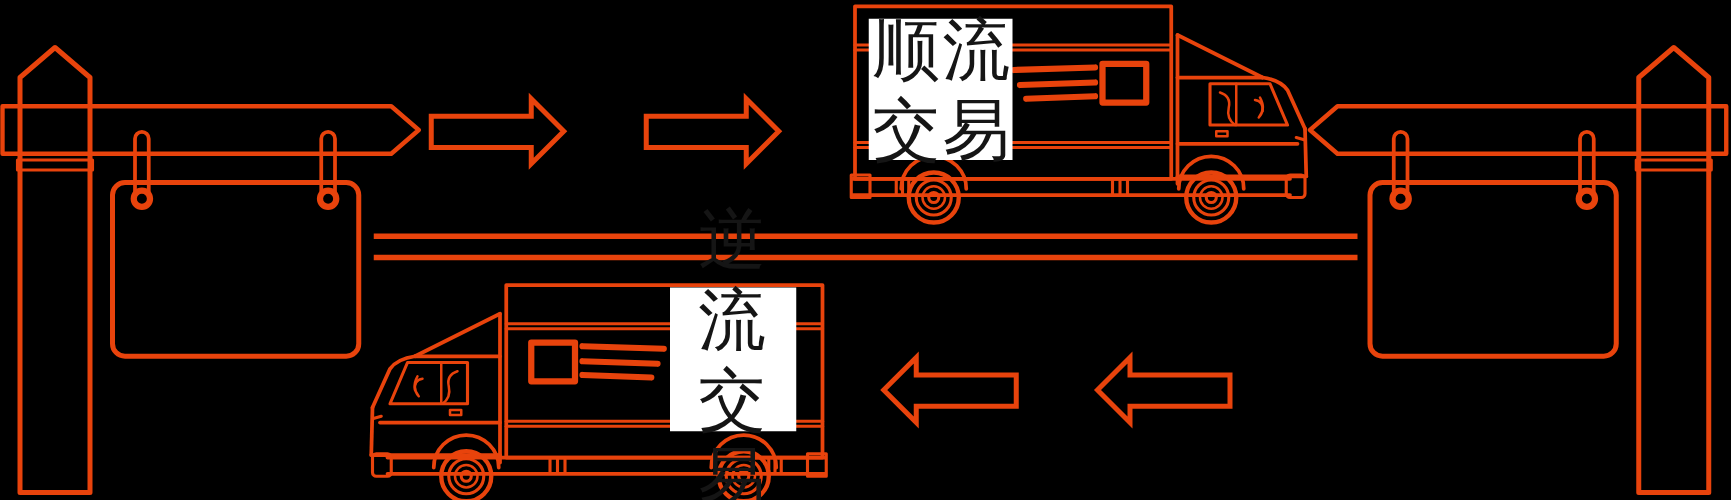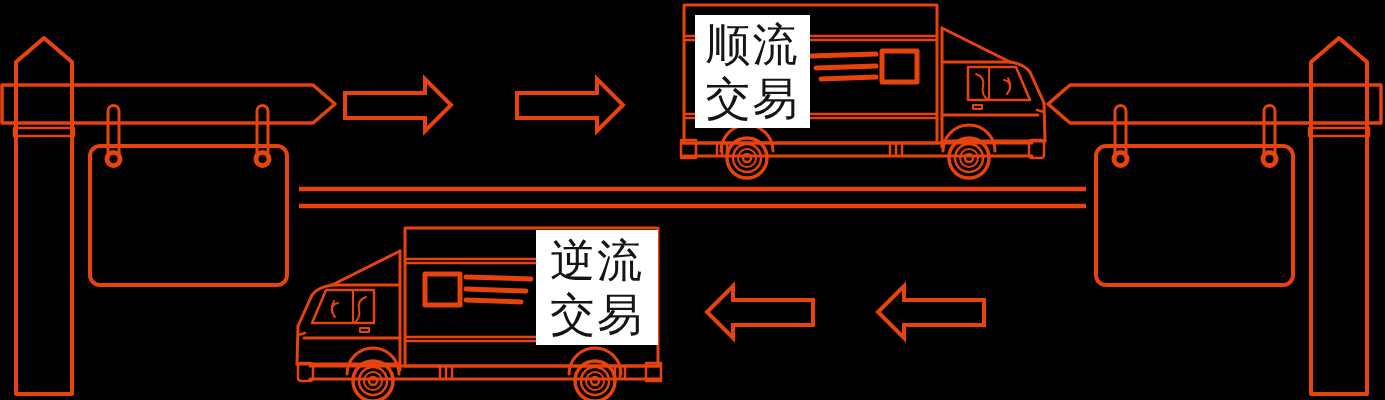--- a/index.html
+++ b/index.html
@@ -8,28 +8,28 @@
     width:1385px;height:400px;
     background:#000000;
     overflow:hidden;
     font-family:"DejaVu Sans","Liberation Sans",sans-serif;
   }
   #art{position:absolute;left:0;top:0;}
   .truck-label{
     position:absolute;
     background:#FFFFFF;
     color:#151515;
-    display:flex;flex-direction:column;justify-content:center;align-items:center;
+    display:flex;flex-direction:column;justify-content:center;align-items:flex-end;
     font-family:"DejaVu Serif","Liberation Serif",serif;
-    font-size:45px;line-height:1.18;
+    font-size:54px;line-height:1.18;
     text-align:center;
     letter-spacing:2px;
   }
   #label-forward{left:695px;top:15px;width:115px;height:113px;}
-  #label-reverse{left:536px;top:230px;width:122px;height:115px;}
+  #label-reverse{left:536px;top:230px;width:101px;height:115px;}
 </style>
 </head>
 <body>
 
 <div id="canvas">
 
   <svg id="art" width="1385" height="400" viewBox="0 0 1385 400">
     <defs>
 
       <g id="truck" stroke="#E8430C" fill="none" stroke-width="3" stroke-linejoin="round" stroke-linecap="round">

